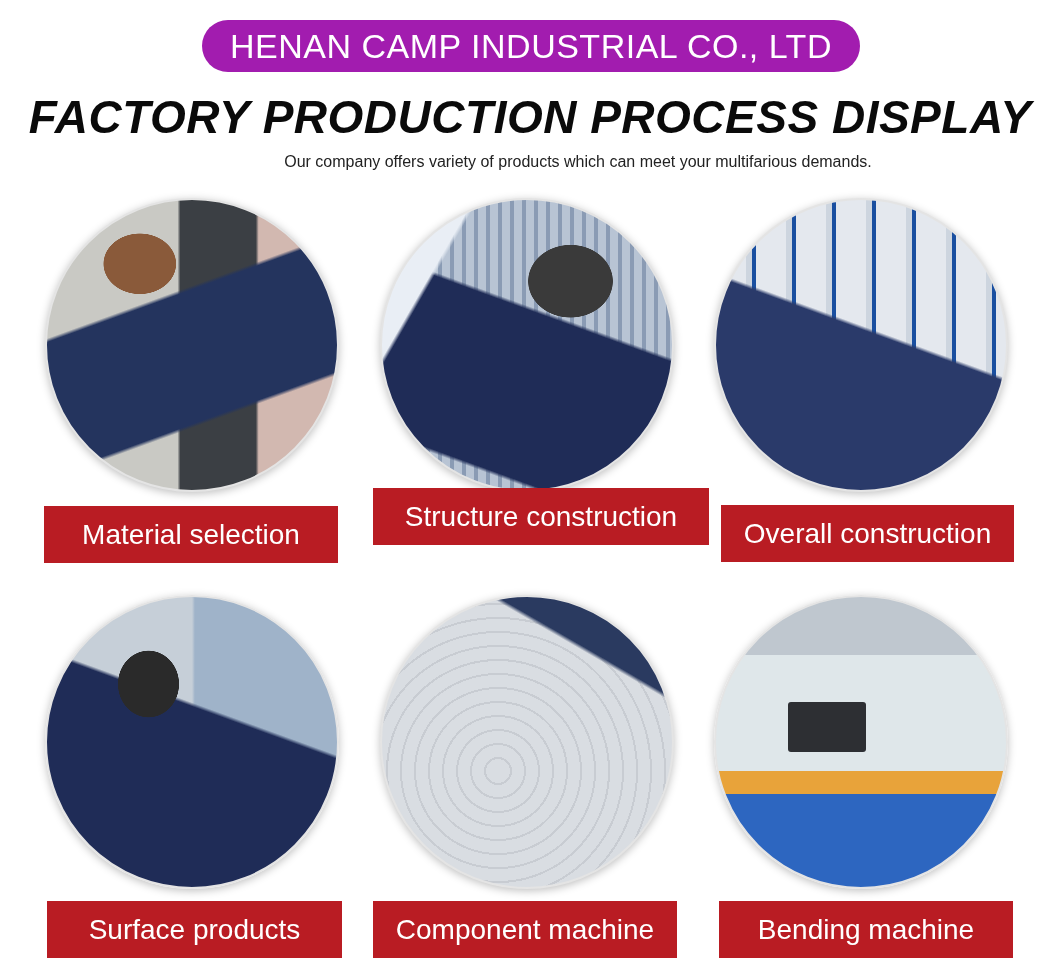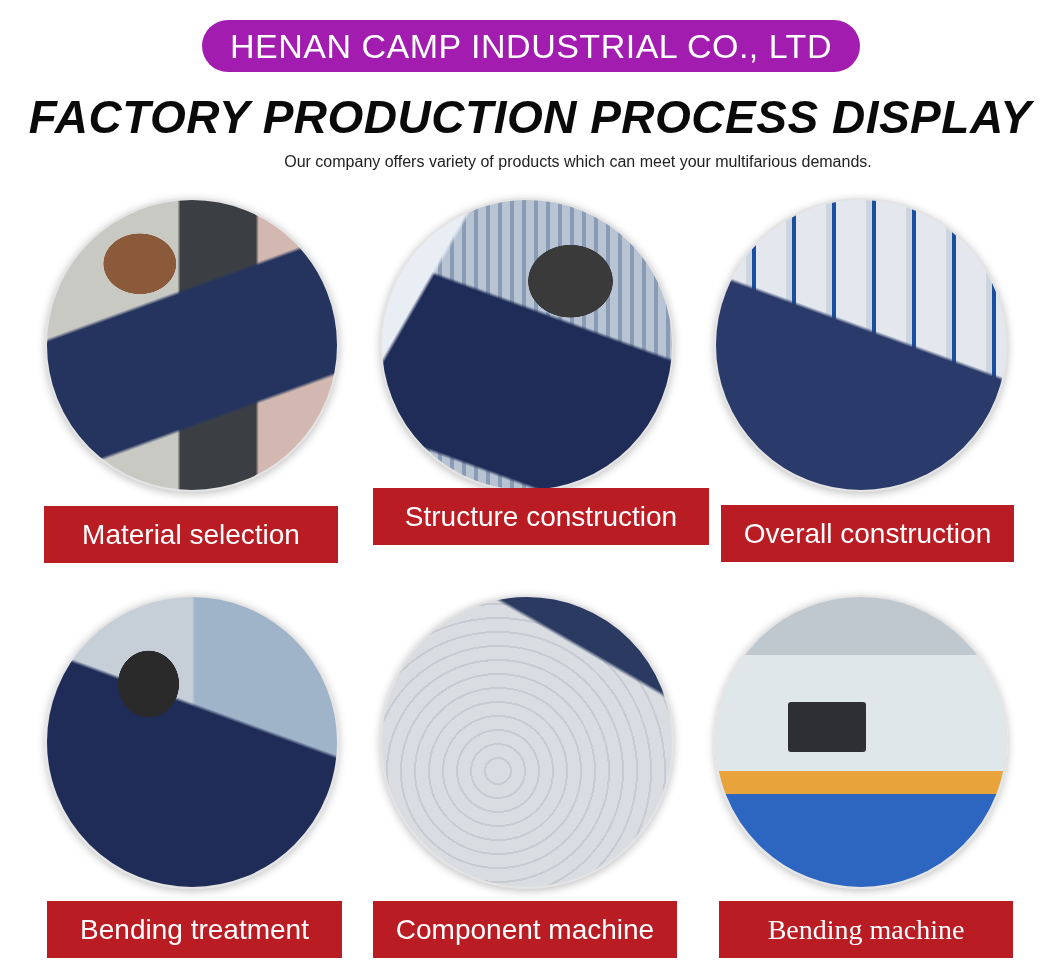--- a/index.html
+++ b/index.html
@@ -58,26 +58,26 @@
   <span>Structure construction</span>
 </div>
 
 <div class="circle s3" style="left:714px;top:198px;" title="worker assembling wall panel with blue printed film"></div>
 <div class="label" style="left:713px;top:505px;width:293px;margin-left:8px;">
   <span>Overall construction</span>
 </div>
 
 <div class="circle s4" style="left:45px;top:595px;" title="masked worker treating metal surface"></div>
 <div class="label" style="left:47px;top:901px;width:295px;">
-  <span>Bending treatment</span>
+  <span>Surface products</span>
 </div>
 
 <div class="circle s5" style="left:380px;top:595px;" title="gloved hand placing bolts on metal plate"></div>
 <div class="label" style="left:373px;top:901px;width:304px;">
   <span>Component machine</span>
 </div>
 
 <div class="circle s6" style="left:714px;top:595px;" title="hydraulic shearing/bending machine with control panel">
   <div class="panel"></div>
 </div>
-<div class="label" style="left:719px;top:901px;width:294px;font-family:Liberation Serif, serif;">
+<div class="label" style="left:719px;top:901px;width:294px;">
   <span>Bending machine</span>
 </div>
 
 </body></html>

